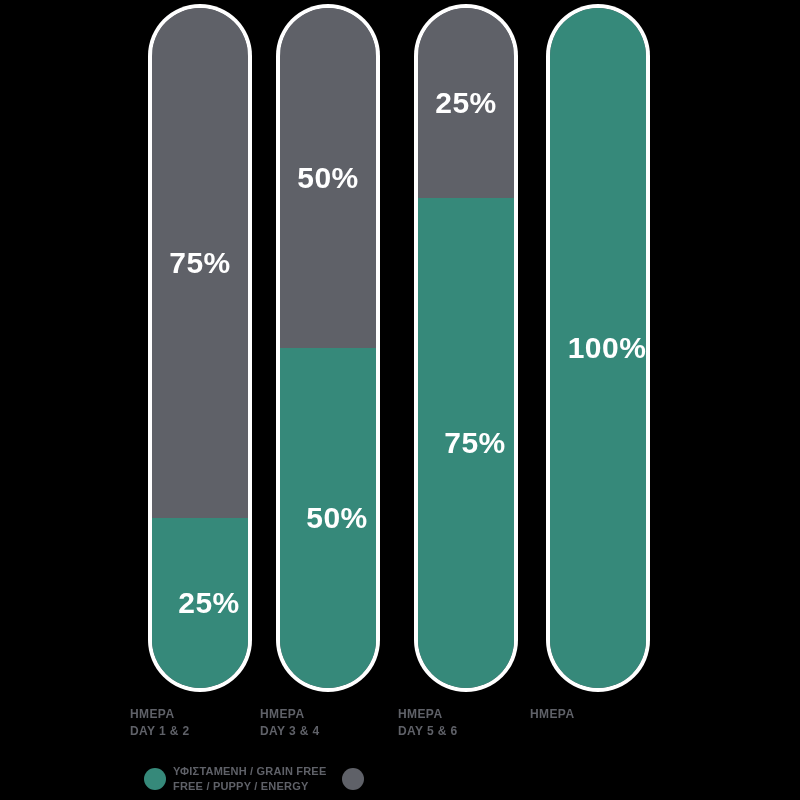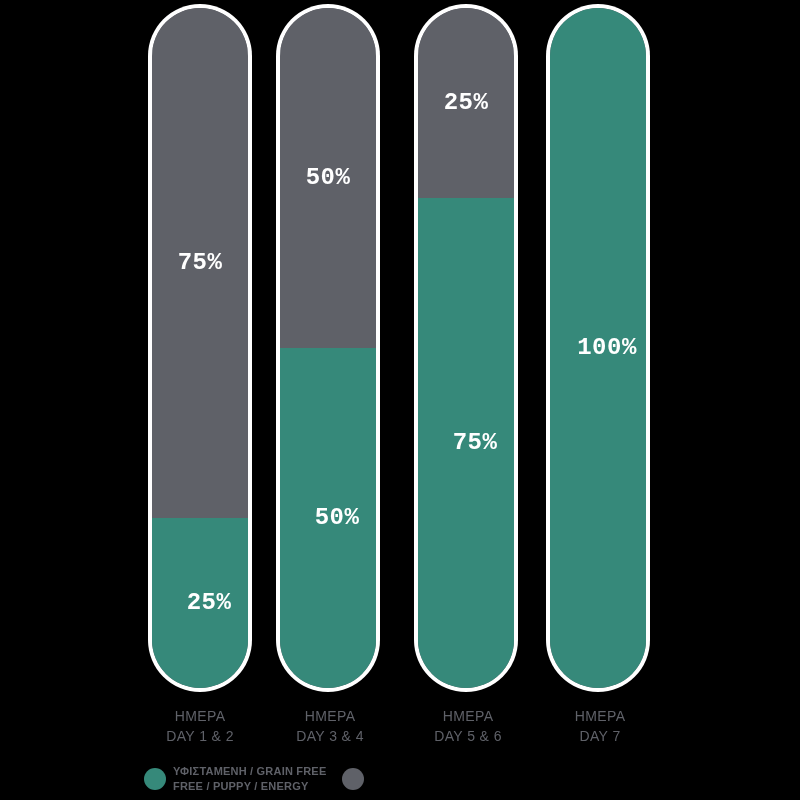--- a/index.html
+++ b/index.html
@@ -43,42 +43,41 @@
   .seg-top    { top: 0; }
   .seg-bottom { bottom: 0; }
 
   .seg-gray  { background: #5F6168; }
   .seg-green { background: #36897A; padding-left: 18px; }
 
   .seg-divider { box-shadow: 0 3px 0 0 #ffffff; }
 
   .seg-label {
     color: #ffffff;
-    font-size: 24px;
+    font-size: 30px;
     font-weight: bold;
     letter-spacing: 0.5px;
     line-height: 1;
     white-space: nowrap;
-    font-family: Liberation Mono, monospace;
   }
 
   .bar-1 { left: 152px; }
   .bar-2 { left: 280px; }
   .bar-3 { left: 418px; }
   .bar-4 { left: 550px; }
 
   
   .caption {
     position: absolute;
     top: 706px;
     width: 140px;
-    text-align: center;
+    text-align: left;
     color: #5F6168;
-    font-size: 14px;
-    font-weight: normal;
+    font-size: 12px;
+    font-weight: bold;
     line-height: 1.45;
     letter-spacing: 0.4px;
   }
   .caption span { display: block; white-space: nowrap; }
 
   .cap-1 { left: 130px; }
   .cap-2 { left: 260px; }
   .cap-3 { left: 398px; }
   .cap-4 { left: 530px; }
 
@@ -162,21 +161,20 @@
   <div class="caption cap-2">
     <span>ΗΜΕΡΑ</span>
     <span>DAY 3 &amp; 4</span>
   </div>
   <div class="caption cap-3">
     <span>ΗΜΕΡΑ</span>
     <span>DAY 5 &amp; 6</span>
   </div>
   <div class="caption cap-4">
     <span>ΗΜΕΡΑ</span>
-    <span>DAY 7</span>
   </div>
 
   <div class="legend">
 
     <div class="legend-entry">
       <span class="legend-dot dot-green"></span>
       <span class="legend-text">
         <span>ΥΦΙΣΤΑΜΕΝΗ / GRAIN FREE</span>
         <span>FREE / PUPPY / ENERGY</span>
       </span>

